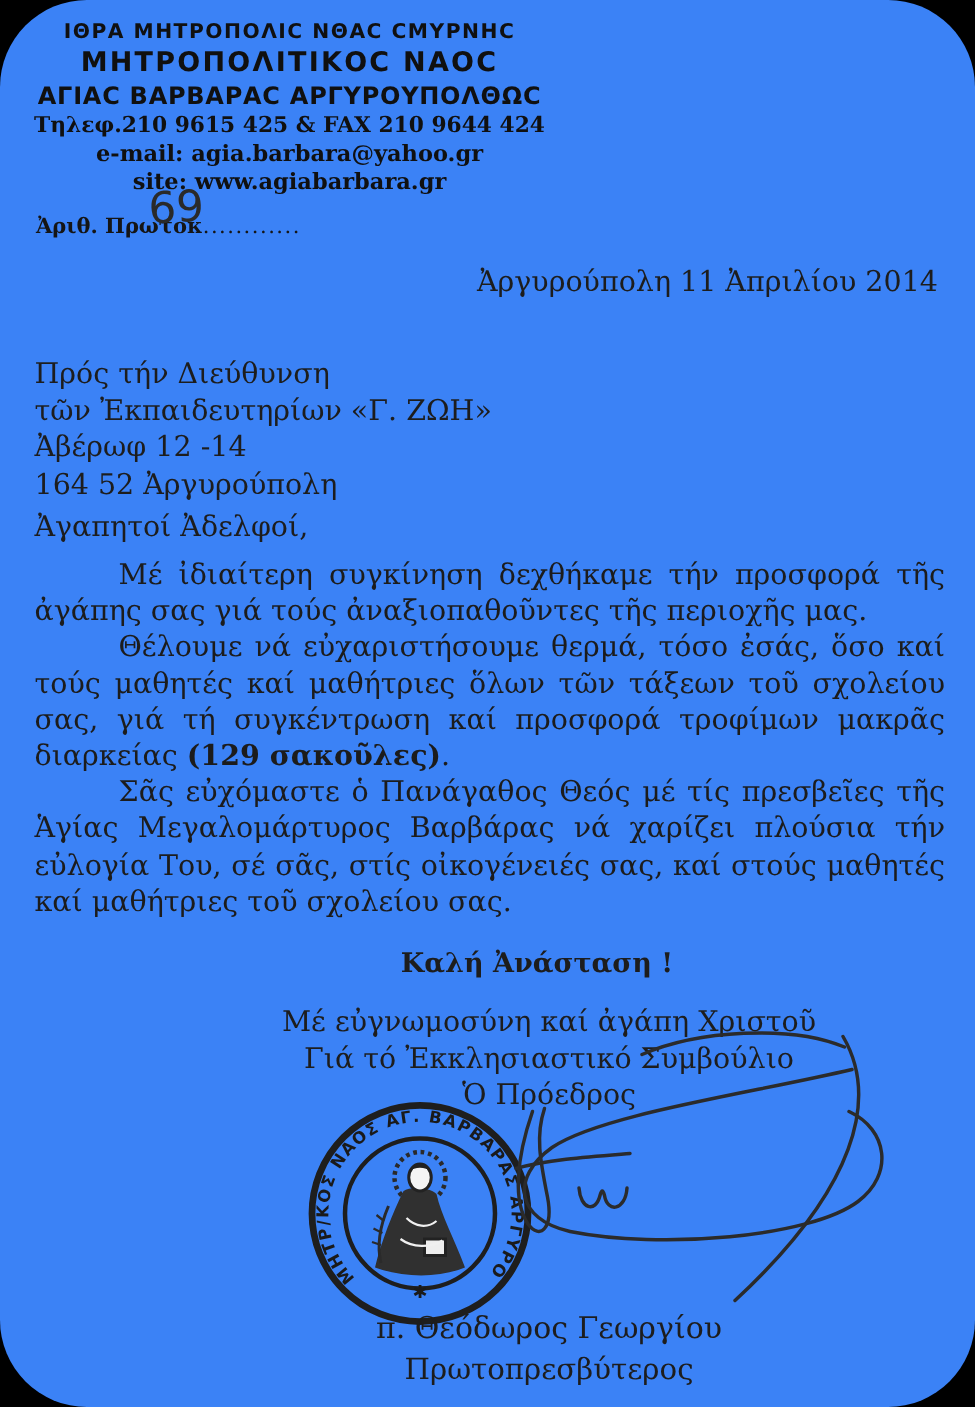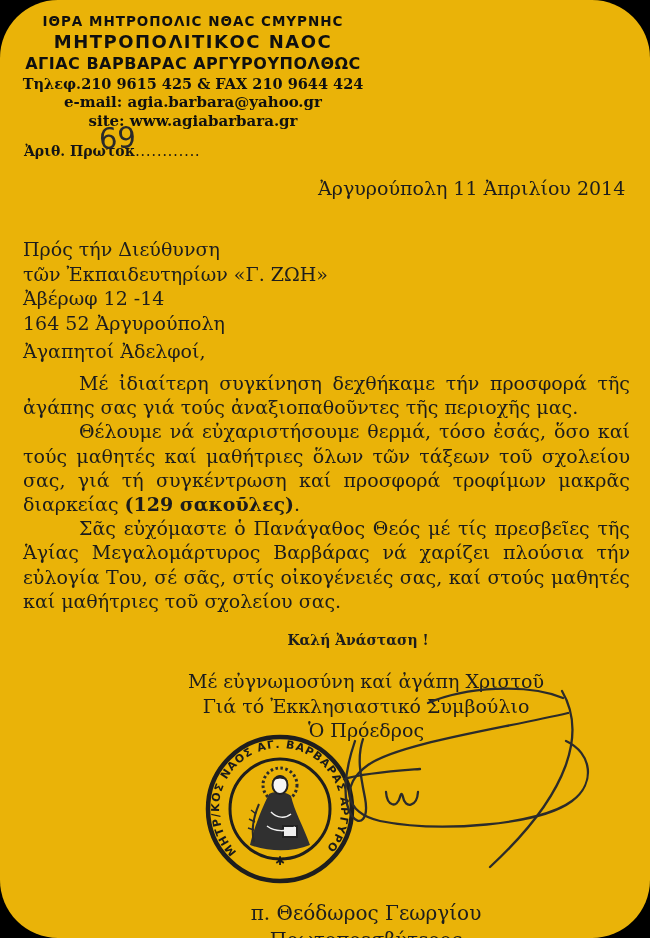--- a/index.html
+++ b/index.html
@@ -5,21 +5,21 @@
   html,body{margin:0;padding:0;}
   body{
     width:650px;height:938px;
     background:#000;
     font-family:"DejaVu Serif", serif;
     position:relative;
     overflow:hidden;
   }
   .page{
     position:absolute;inset:0;
-    background:#eab308;
+    background:#3b82f6;
     border-radius:58px;
     overflow:hidden;
     color:#1d1d1d;
   }
   
   .letterhead{
     position:absolute;top:8px;left:0;width:386px;
     text-align:center;color:#101010;
   }
   .lh1{font-family:"DejaVu Sans",sans-serif;font-weight:bold;font-size:13.5px;letter-spacing:1px;padding-top:5px;}
@@ -41,24 +41,24 @@
   .recipient{position:absolute;left:23px;top:209px;font-size:19px;line-height:24.5px;margin-top:28px;}
   .salutation{position:absolute;left:23px;top:340px;font-size:19px;}
   
   .body-text{position:absolute;left:23px;top:371px;width:607px;}
   .body-text p{
     margin:0;font-size:19px;line-height:24.2px;
     text-align:justify;text-indent:56px;color:#1c1c1c;
   }
   .body-text b{font-weight:bold;}
   
-  .wish{position:absolute;left:66px;top:632px;width:584px;text-align:center;font-weight:bold;font-size:14px;}
+  .wish{position:absolute;left:66px;top:632px;width:584px;text-align:center;font-weight:bold;font-size:18px;}
   .closing{position:absolute;left:82px;top:669px;width:568px;text-align:center;font-size:19px;line-height:24.5px;}
   .sig-block{position:absolute;left:82px;top:871px;width:568px;text-align:center;line-height:28px;}
-  .sig-name{font-size:20px;margin-top:28px;}
+  .sig-name{font-size:20px;}
   .sig-title{font-size:19.5px;}
   
   .stamp{position:absolute;left:193px;top:722px;width:174px;height:174px;}
   .signature{position:absolute;left:330px;top:678px;width:300px;height:200px;}
 </style>
 </head>
 <body>
 
 <div class="page">
 

